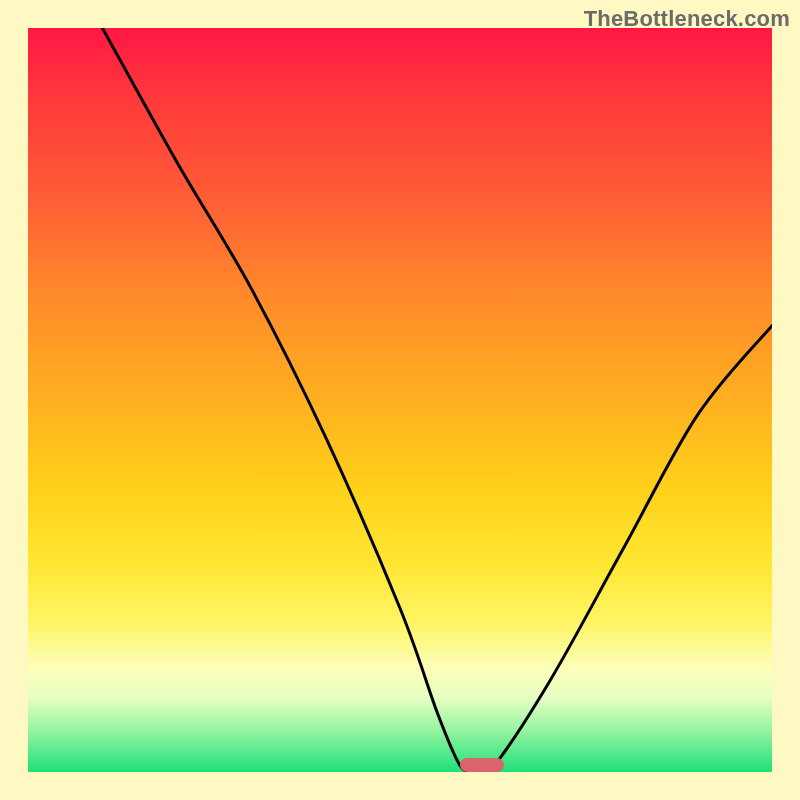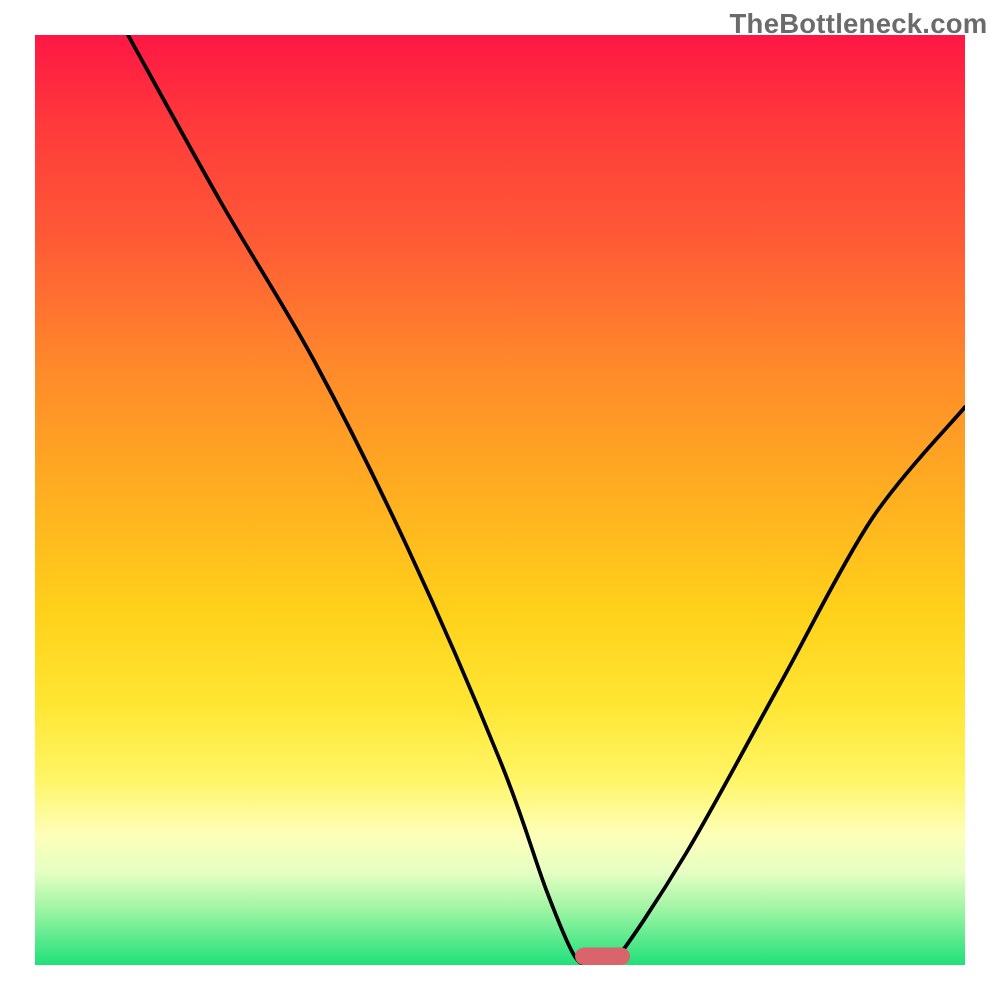--- a/index.html
+++ b/index.html
@@ -9,21 +9,21 @@
     height: 800px;
     background: #000;
     overflow: hidden;
   }
   .frame {
     position: absolute;
     left: 0;
     top: 0;
     width: 800px;
     height: 800px;
-    background: #ffffff;
+    background: #fef9c3;
   }
   .plot {
     position: absolute;
     left: 28px;
     top: 28px;
     width: 744px;
     height: 744px;
     background: linear-gradient(to bottom,
       #ff1744 0%,
       #ff3b3b 10%,

